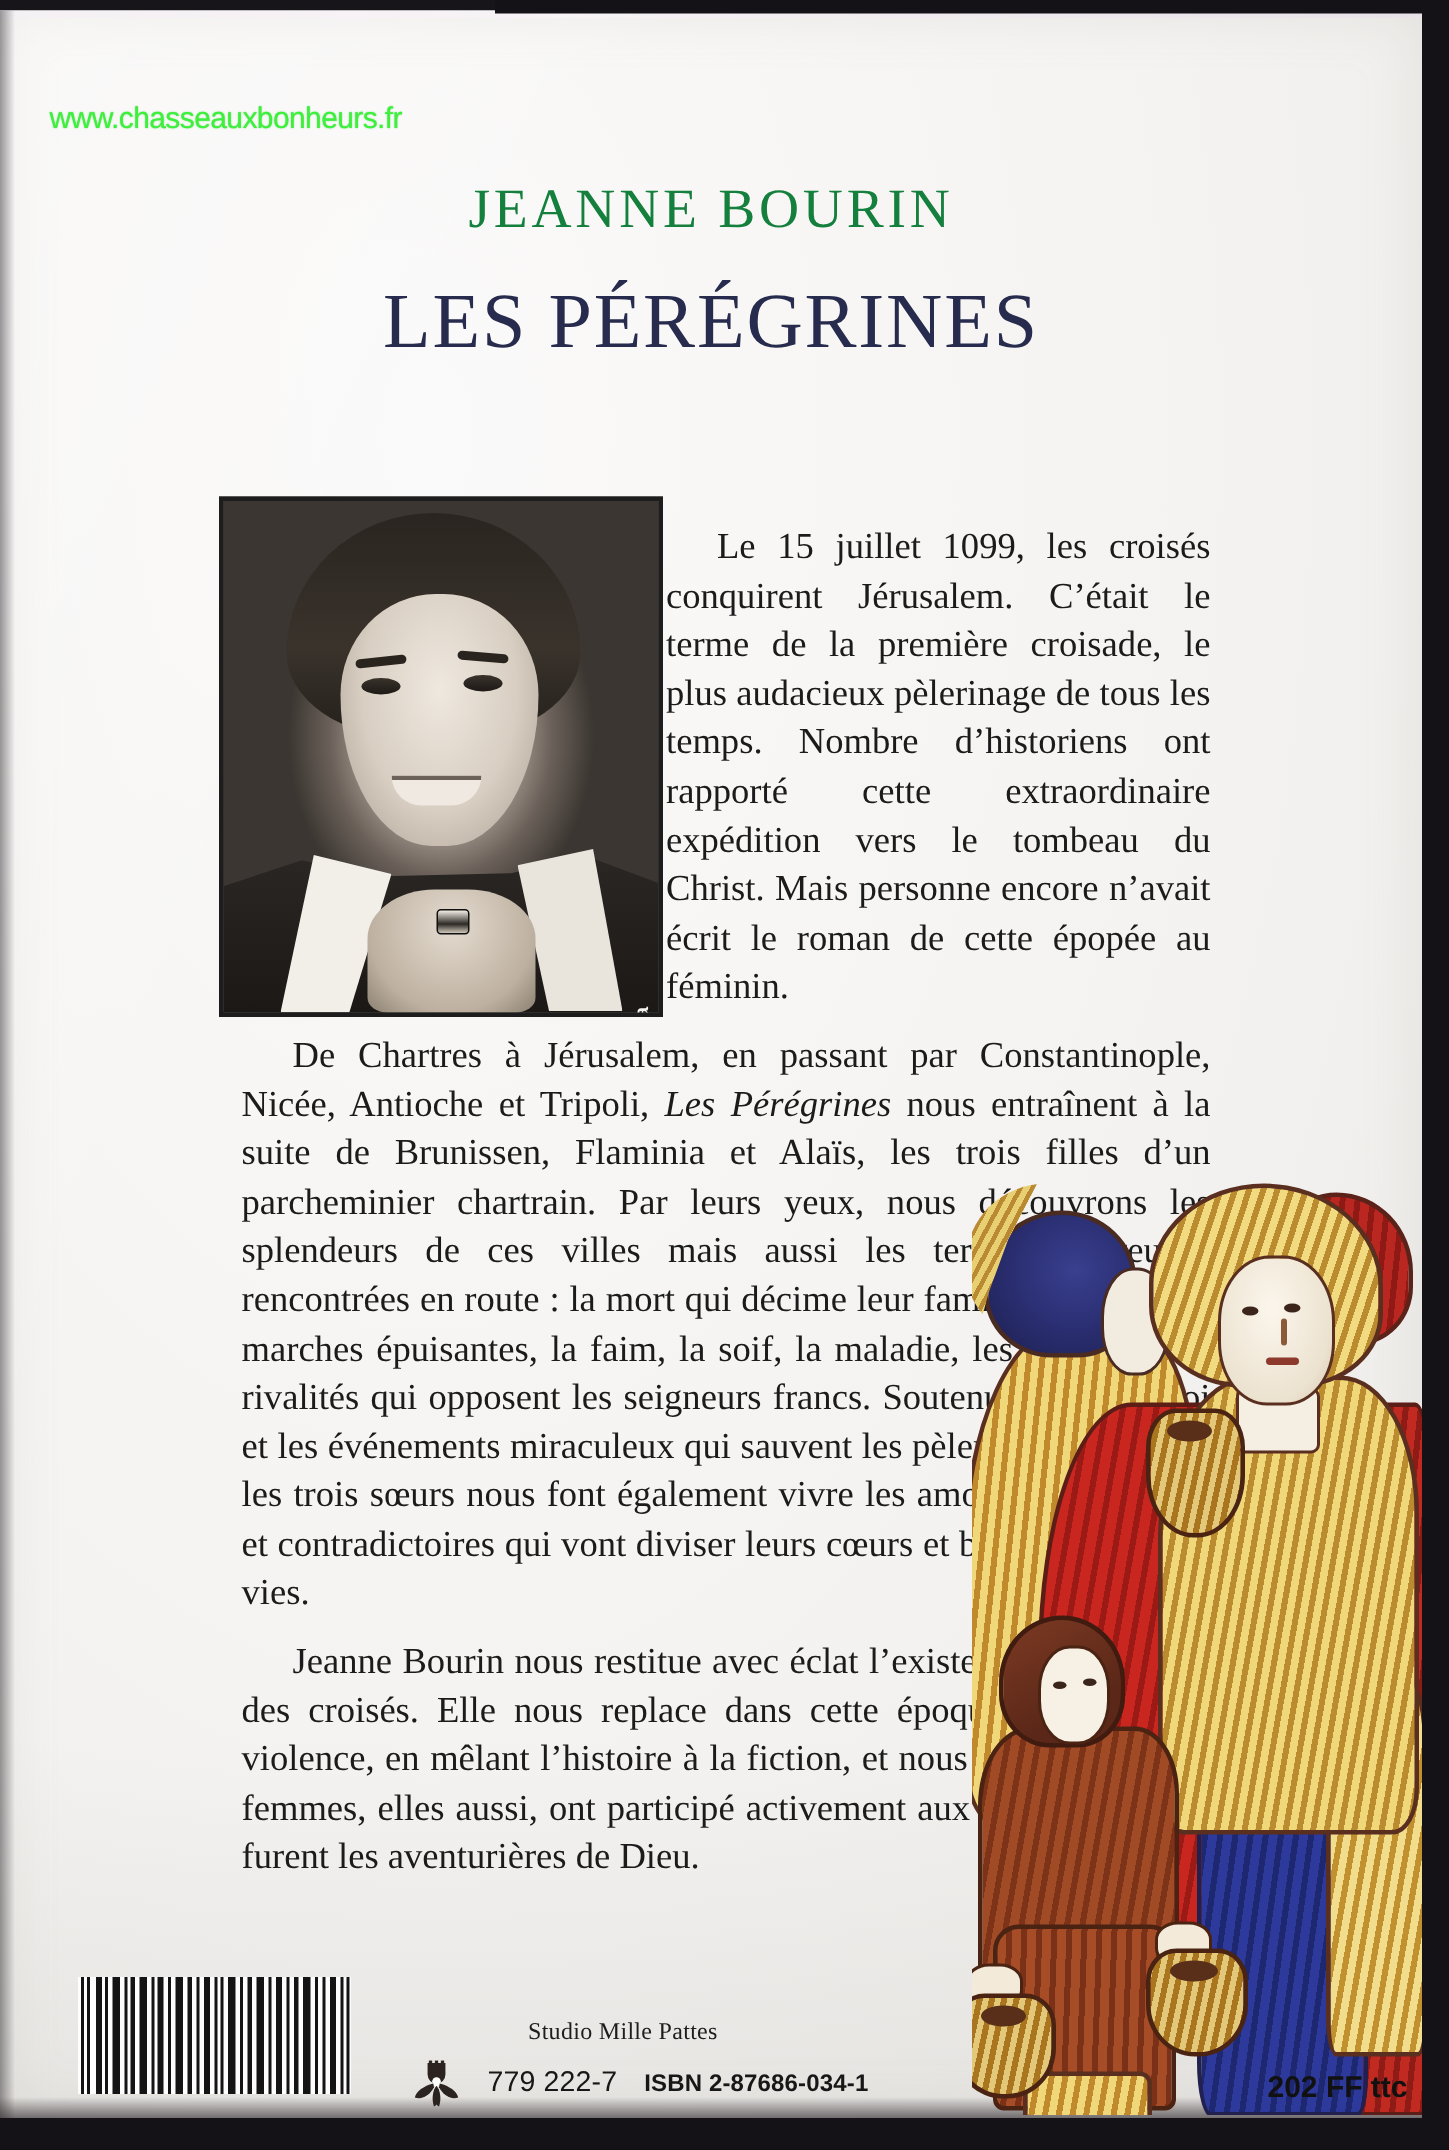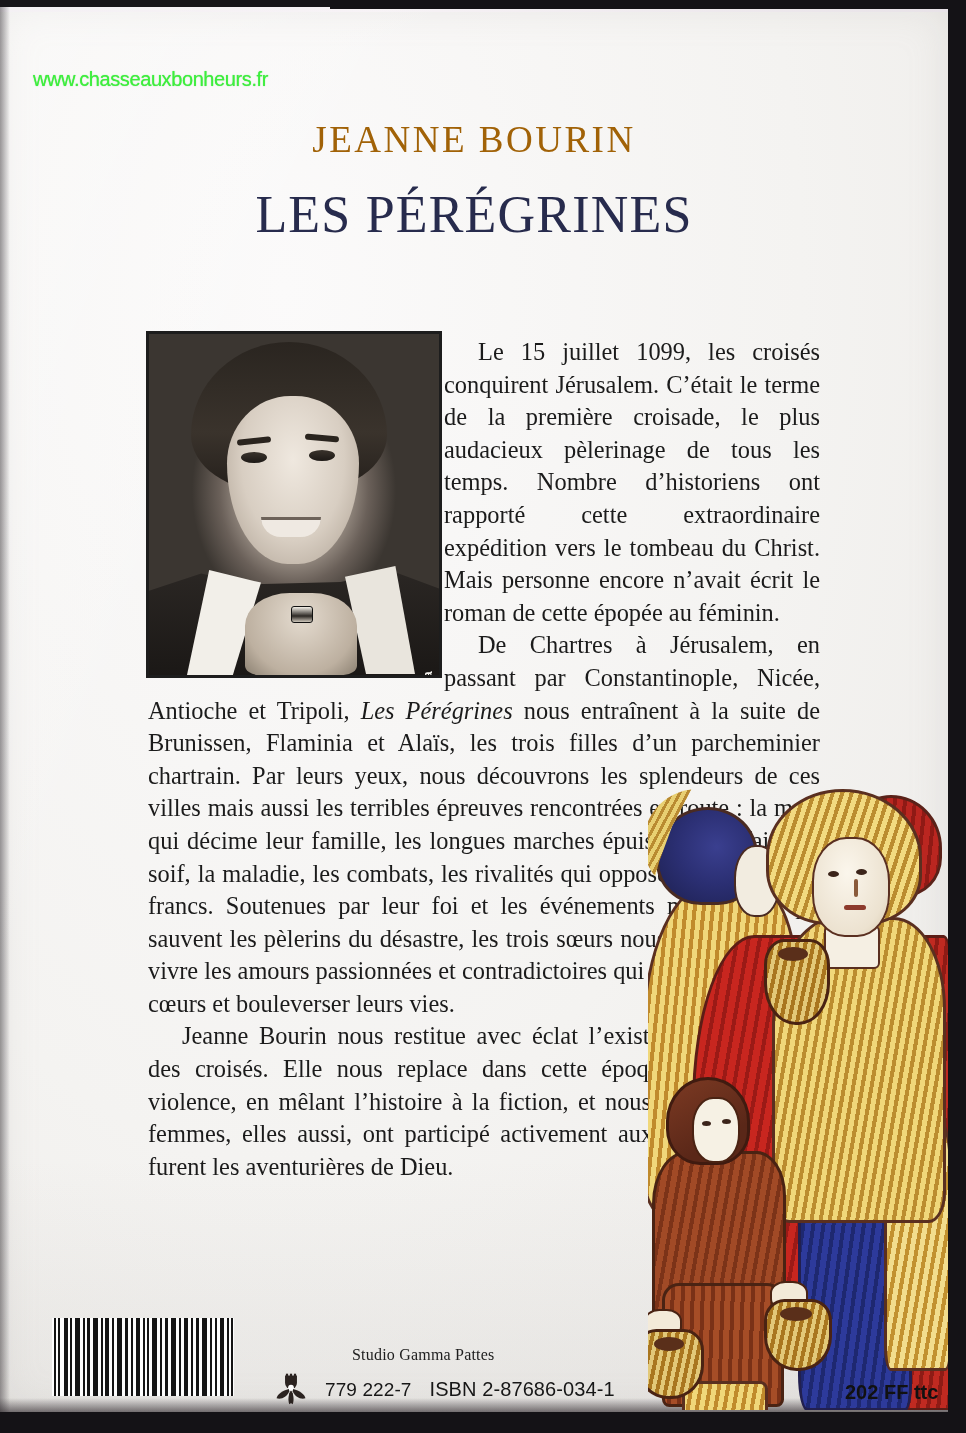--- a/index.html
+++ b/index.html
@@ -71,21 +71,21 @@
   
   .author {
     position: absolute;
     left: 0;
     top: 118px;
     width: 948px;
     text-align: center;
     font-family: "Liberation Serif", serif;
     font-size: 37px;
     letter-spacing: 2.5px;
-    color: #a16207;
+    color: #15803d;
     font-variant: small-caps;
     text-transform: uppercase;
   }
   .title {
     position: absolute;
     left: 0;
     top: 185px;
     width: 948px;
     text-align: center;
     font-family: "Liberation Serif", serif;
@@ -182,21 +182,21 @@
     top: 336px;
     width: 672px;
     font-family: "Liberation Serif", serif;
     font-size: 24.4px;
     line-height: 32.6px;
     color: #1b1b1b;
     text-align: justify;
     text-justify: inter-word;
     hyphens: manual;
   }
-  .blurb p { margin: 0; text-indent: 34px; }
+  .blurb p { margin: 13px; text-indent: 34px; }
   .blurb .float-ph {
     float: left;
     width: 296px;
     height: 345px;
     shape-outside: margin-box;
   }
   .blurb i { font-style: italic; }
 
   
   .art {
@@ -383,21 +383,21 @@
   .imprint-line {
     position: absolute;
     left: 325px;
     top: 1378px;
     font-family: "Liberation Sans", sans-serif;
     font-size: 19px;
     color: #171717;
     white-space: nowrap;
     letter-spacing: .1px;
   }
-  .imprint-line .isbn { font-weight: normal; font-size: 20px; margin-left: 18px; }
+  .imprint-line .isbn { font-weight: bold; font-size: 16px; margin-left: 18px; }
   .price {
     position: absolute;
     left: 845px;
     top: 1381px;
     font-family: "Liberation Sans", sans-serif;
     font-size: 20px;
     font-weight: bold;
     color: #111;
     white-space: nowrap;
     z-index: 6;
@@ -530,21 +530,21 @@
       <i style="left:144px;width:3px"></i>
         <i style="left:150px;width:5px"></i>
       <i style="left:158px;width:2px"></i>
         <i style="left:163px;width:2px"></i>
       <i style="left:168px;width:4px"></i>
         <i style="left:175px;width:2px"></i>
       <i style="left:179px;width:2px"></i>
     </div>
   </div>
 
-  <div class="studio">Studio Gamma Pattes</div>
+  <div class="studio">Studio Mille Pattes</div>
 
   <svg class="imprint-logo" viewBox="0 0 40 40">
     <g fill="#2b2320">
       <path d="M13 4h14v9a7 7 0 0 1-14 0z"></path>
       <rect x="14" y="2" width="2.6" height="7"></rect>
       <rect x="18.7" y="2" width="2.6" height="7"></rect>
       <rect x="23.4" y="2" width="2.6" height="7"></rect>
       <circle cx="20" cy="18.5" r="3.4" fill="#ffffff"></circle>
       <path d="M17.5 20 C10 22 4 26 3 31 c6 2 12-2 15-8z"></path>
       <path d="M22.5 20 C30 22 36 26 37 31 c-6 2-12-2-15-8z"></path>

